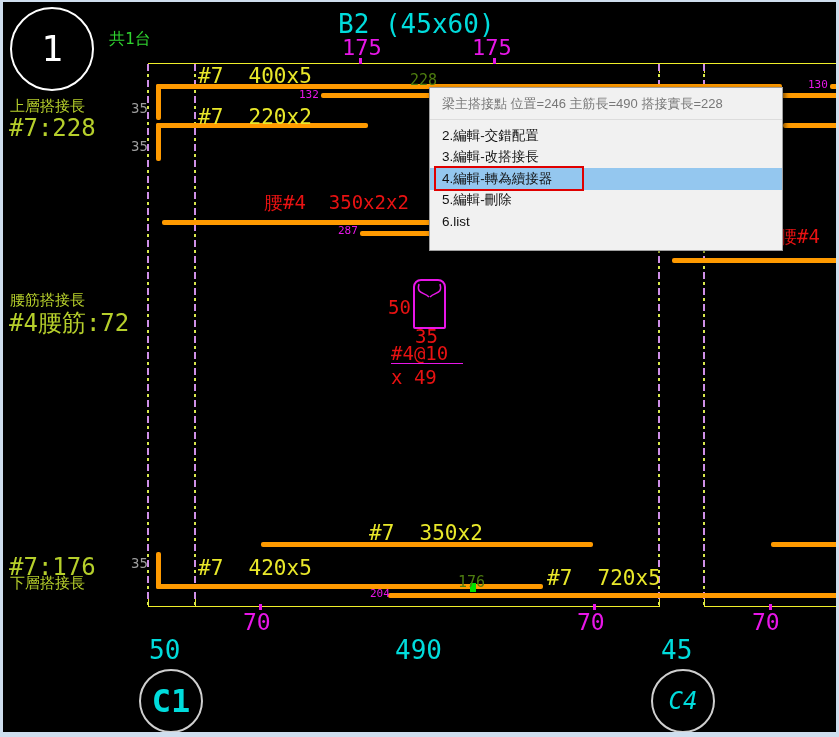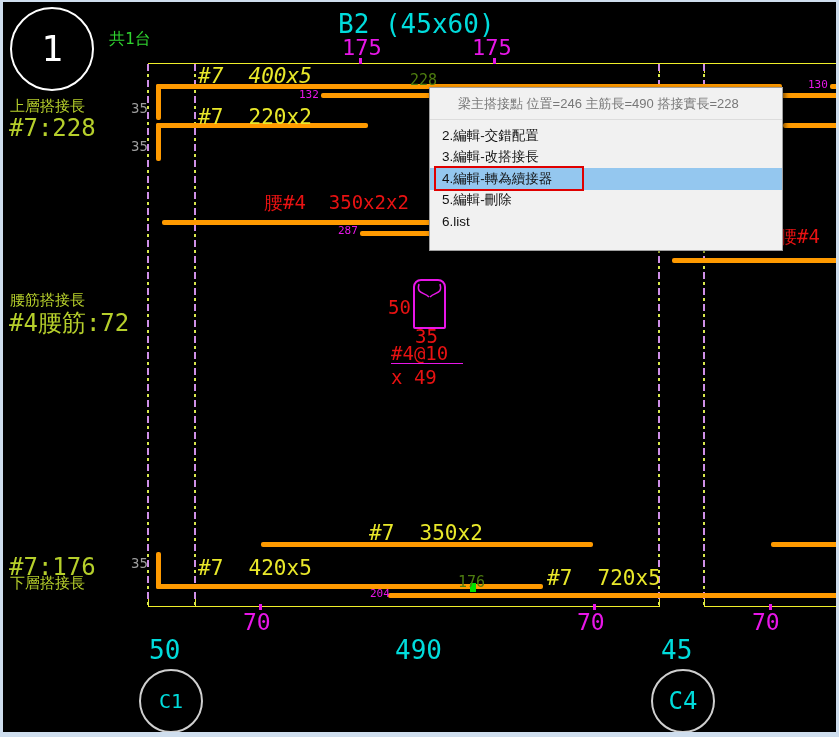--- a/index.html
+++ b/index.html
@@ -31,21 +31,21 @@
   }
   .mtick { position:absolute; width:3px; height:6px; background:#e816e8; }
   .circle { position:absolute; border-radius:50%; display:flex; align-items:center; justify-content:center; }
   
   #menu {
     position:absolute; left:426px; top:85px; width:354px; height:164px;
     background:#f1f1f1; border:1px solid #9f9f9f;
     box-shadow:2px 2px 5px rgba(0,0,0,.55); z-index:10;
     font-family:"Liberation Sans","DejaVu Sans",sans-serif;
   }
-  #menu .hdr { padding:7px 6px 6px 28px; font-size:13px; color:#777; white-space:nowrap; overflow:hidden; }
+  #menu .hdr { padding:7px 6px 6px 12px; font-size:13px; color:#777; white-space:nowrap; overflow:hidden; }
   #menu .sep { border-top:1px solid #dcdcdc; }
   #menu .items { padding-top:5px; }
   #menu .item {
     position:relative; height:21.5px; display:flex; align-items:center;
     padding-left:12px; font-size:13.5px; color:#121212; cursor:default; white-space:pre;
   }
   #menu .item.hl { background:#94c7ef; }
   #menu .item.hl .redbox {
     position:absolute; left:4px; top:-2px; width:150px; height:25px;
     border:2px solid #e00000; pointer-events:none;
@@ -94,39 +94,39 @@
   <div class="mtick" style="left:356px; top:56px;"></div>
   <div class="mtick" style="left:490px; top:56px;"></div>
   <div class="mtick" style="left:256px; top:602px;"></div>
   <div class="mtick" style="left:590px; top:602px;"></div>
   <div class="mtick" style="left:766px; top:602px;"></div>
 
   <div class="circle" style="left:7px; top:5px; width:84px; height:84px; border:2px solid #fff;">
     <span class="abs" style="position:static; color:#fff; font-size:36px;">1</span>
   </div>
   <div class="circle" style="left:136px; top:667px; width:64px; height:64px; border:2px solid #cfcfcf;">
-    <span class="abs cyan" style="position:static; font-size:20px;">C1</span>
+    <span class="abs cyan" style="position:static; font-size:32px;font-weight:bold;">C1</span>
   </div>
   <div class="circle" style="left:648px; top:667px; width:64px; height:64px; border:2px solid #cfcfcf;">
-    <span class="abs cyan" style="position:static; font-size:24px;">C4</span>
+    <span class="abs cyan" style="position:static; font-size:24px;font-style:italic;">C4</span>
   </div>
 
   <span class="abs green" style="left:106px; top:29px;  font-size:16px;">共1台</span>
   <span class="abs cyan" style="left:335px; top:9px;   font-size:26px;">B2 (45x60)</span>
   <span class="abs mag" style="left:339px; top:35px;  font-size:22px;">175</span>
   <span class="abs mag" style="left:469px; top:35px;  font-size:22px;">175</span>
 
   <span class="abs ygreen" style="left:7px; top:97px;  font-size:15px;">上層搭接長</span>
   <span class="abs ygreen" style="left:6px; top:114px; font-size:24px;">#7:228</span>
   <span class="abs ygreen" style="left:7px; top:291px; font-size:15px;text-align:center;">腰筋搭接長</span>
   <span class="abs ygreen" style="left:6px; top:309px; font-size:24px;">#4腰筋:72</span>
   <span class="abs ygreen" style="left:6px; top:553px; font-size:24px;">#7:176</span>
   <span class="abs ygreen" style="left:7px; top:574px; font-size:15px;">下層搭接長</span>
 
-  <span class="abs yel" style="left:195px; top:64px;  font-size:21px;font-style:italic;">#7  400x5</span>
+  <span class="abs yel" style="left:195px; top:64px;  font-size:21px;">#7  400x5</span>
   <span class="abs yel" style="left:195px; top:105px; font-size:21px;">#7  220x2</span>
   <span class="abs red" style="left:261px; top:191px; font-size:19px;">腰#4  350x2x2</span>
   <span class="abs red" style="left:775px; top:225px; font-size:19px;">腰#4  350x2x2</span>
   <span class="abs yel" style="left:366px; top:521px; font-size:21px;">#7  350x2</span>
   <span class="abs yel" style="left:195px; top:556px; font-size:21px;">#7  420x5</span>
   <span class="abs yel" style="left:544px; top:566px; font-size:21px;">#7  720x5</span>
 
   <span class="abs bgreen" style="left:407px; top:63px;  font-size:15px;">228</span>
   <span class="abs mag" style="left:296px; top:87px;  font-size:11px;">132</span>
   <span class="abs mag" style="left:335px; top:223px; font-size:11px;">287</span>

